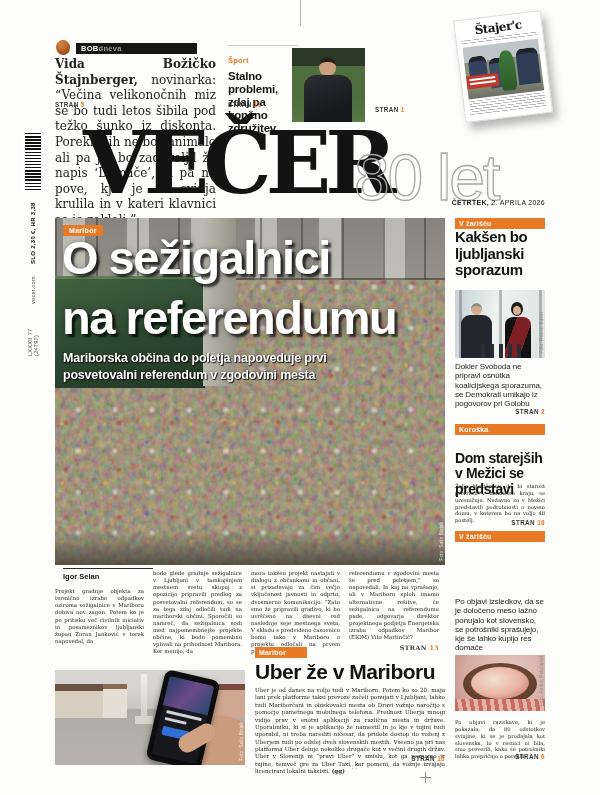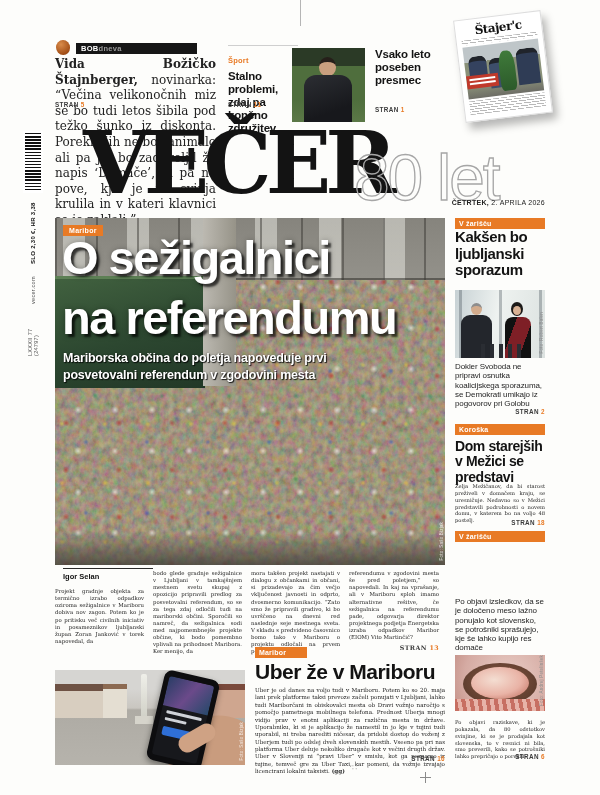--- a/index.html
+++ b/index.html
@@ -161,25 +161,20 @@
     <span style="display:block">združitev</span>
   </div>
 </div>
 <div class="abs stran stran-sport"><span>STRAN</span> <span class="num">11</span></div>
 <div class="abs sport-photo">
   <div class="coach-head"></div>
   <div class="coach-body"></div>
 </div>
 
 <div class="abs priloga-col">
-  <div class="mini-head">
-    <span style="display:block">Vsako leto</span>
-    <span style="display:block">poseben</span>
-    <span style="display:block">presmec</span>
-  </div>
 </div>
 <div class="abs stran stran-priloga"><span>STRAN</span> <span class="num">1</span></div>
 
 <div class="abs stajerc">
   <div class="stajerc-mast">Štajer'c</div>
   <div class="fakeline" style="height:5px"></div>
   <div class="stajerc-photo">
     <div class="villager" style="left:4px;top:10px"></div>
     <div class="villager" style="left:24px;top:14px;background:#3d4e6b"></div>
     <div class="villager" style="left:52px;top:8px;width:22px;height:36px;background:#2f3c55"></div>
@@ -237,21 +232,21 @@
   <div class="wom-face"></div>
   <div class="wom-body"></div>
   <div class="mics"></div>
   <div class="credit dark">Foto: Robert Balen</div>
 </div>
 <div class="abs side side-cap" style="top:362px">Dokler Svoboda ne pripravi osnutka koalicijskega sporazuma, se Demokrati umikajo iz pogovorov pri Golobu</div>
 <div class="abs side stran side-stran" style="top:408px"><span>STRAN</span> <span class="num">2</span></div>
 
 <div class="abs side" style="top:424px">
   <span class="tagbar">Koroška</span>
-  <div class="side-h sm" style="margin-top:4px">
+  <div class="side-h sm" style="margin-top:16px">
     <span>Dom starejših</span>
     <span>v Mežici se</span>
     <span>predstavi</span>
   </div>
 </div>
 <div class="abs side side-small" style="top:483px">Želja Mežičanov, da bi starost preživeli v domačem kraju, se uresničuje. Nedavno so v Mežici predstavili podrobnosti o novem domu, v katerem bo na voljo 48 postelj.</div>
 <div class="abs side stran side-stran" style="top:519px"><span>STRAN</span> <span class="num">18</span></div>
 
 <div class="abs side" style="top:531px">
   <span class="tagbar">V žarišču</span>

